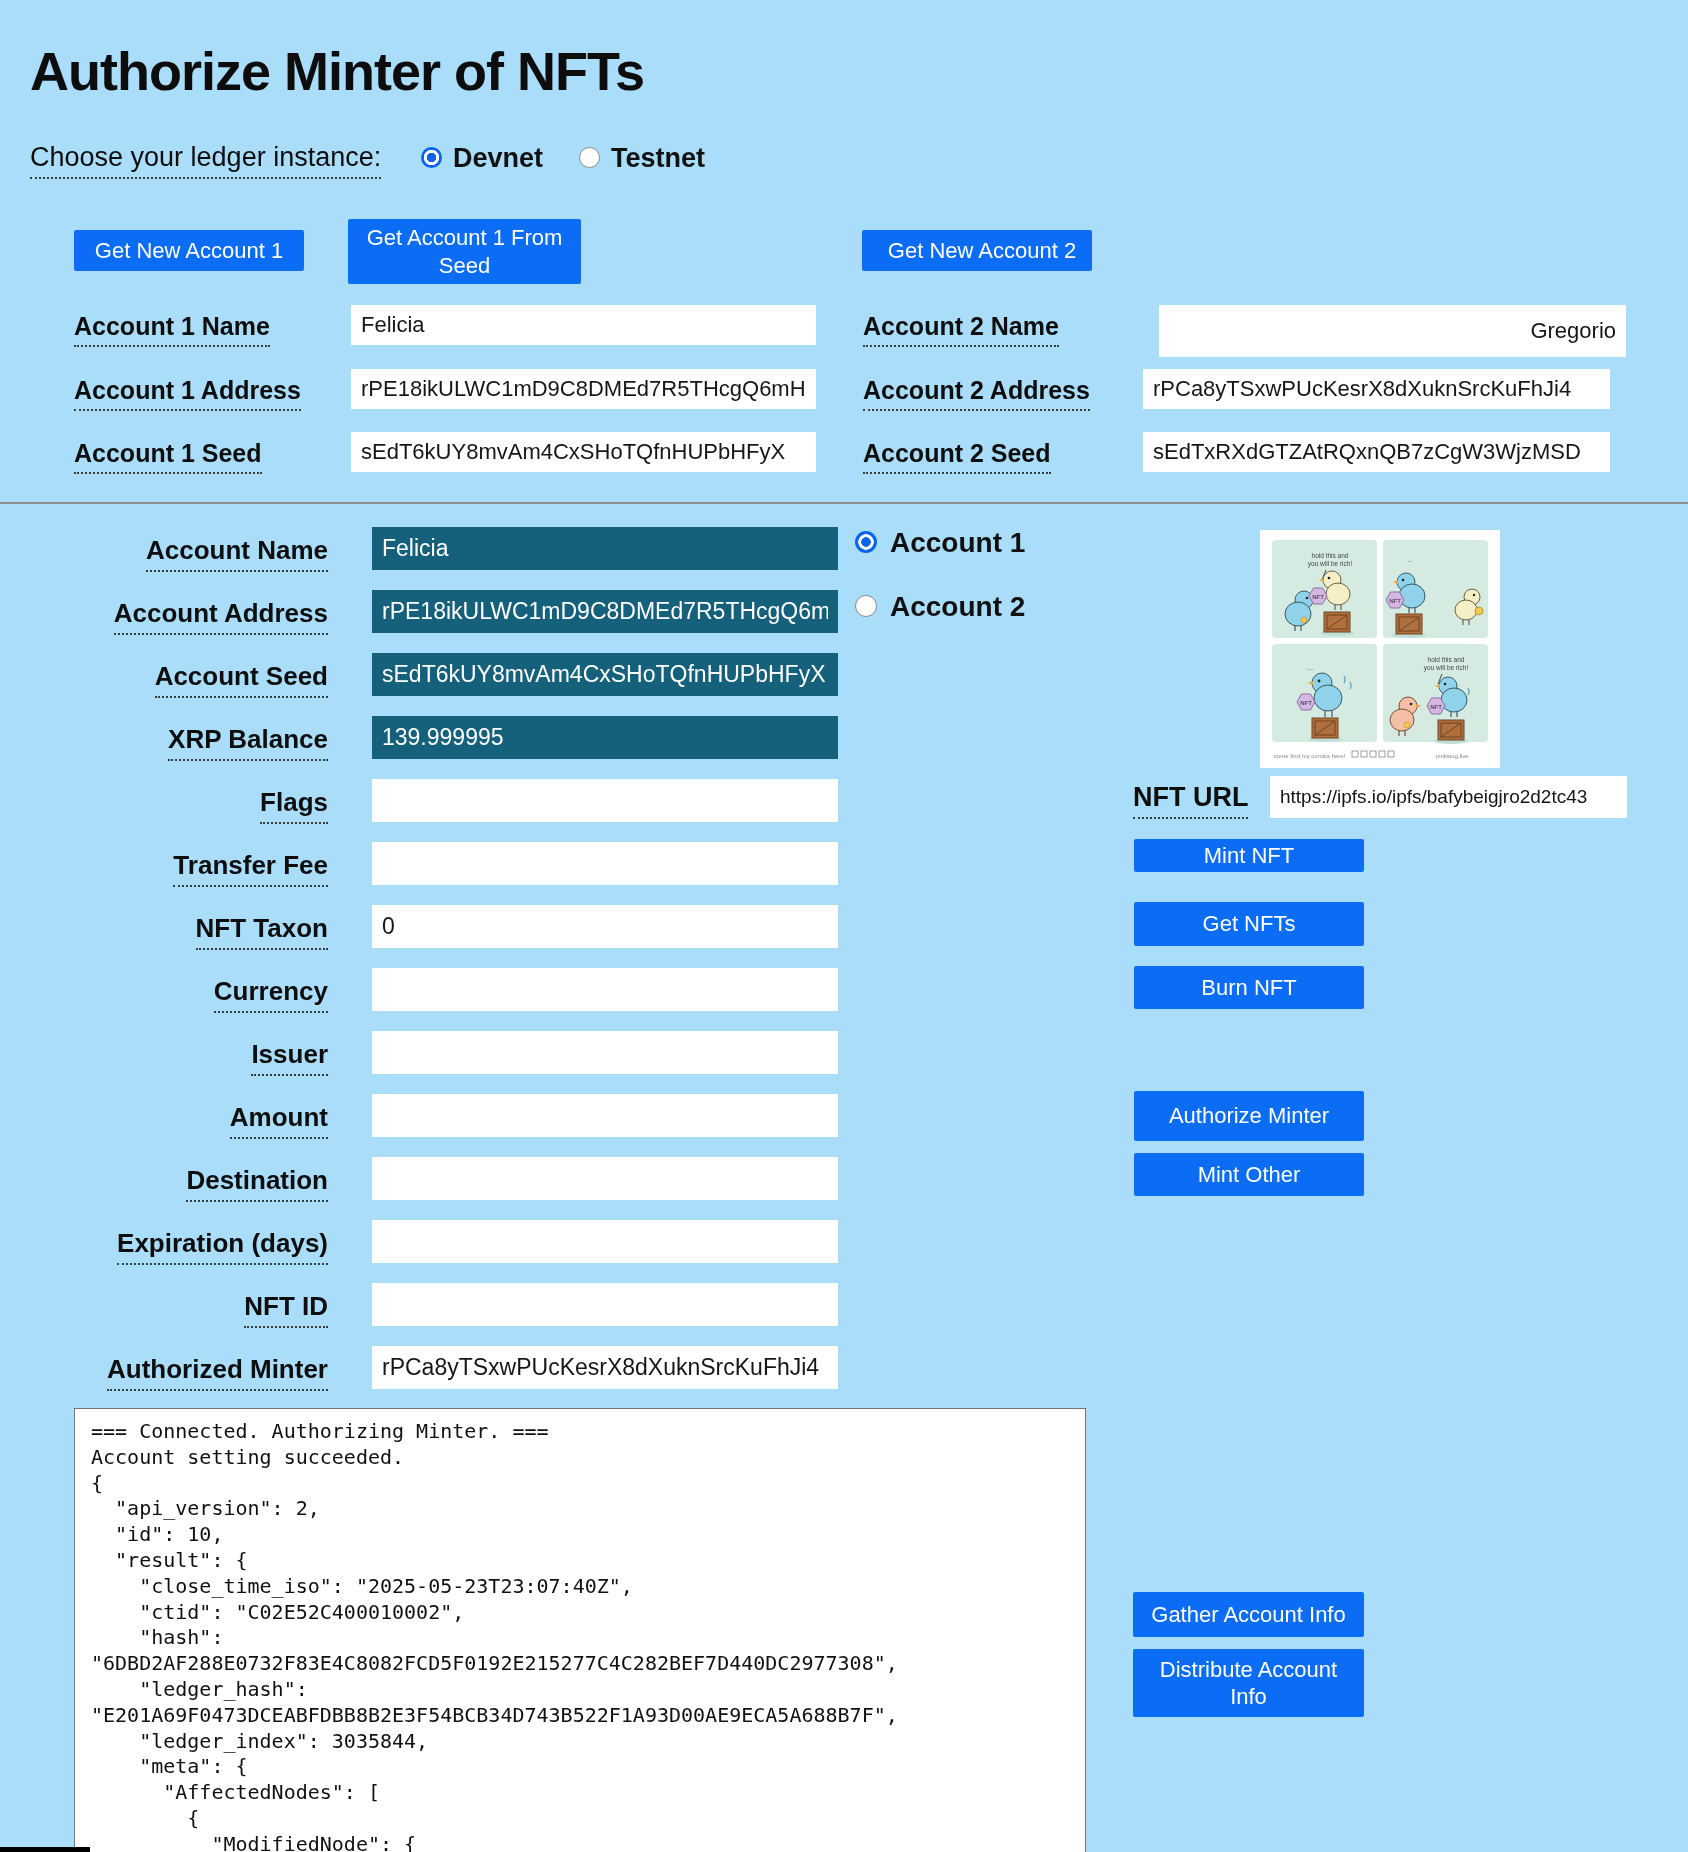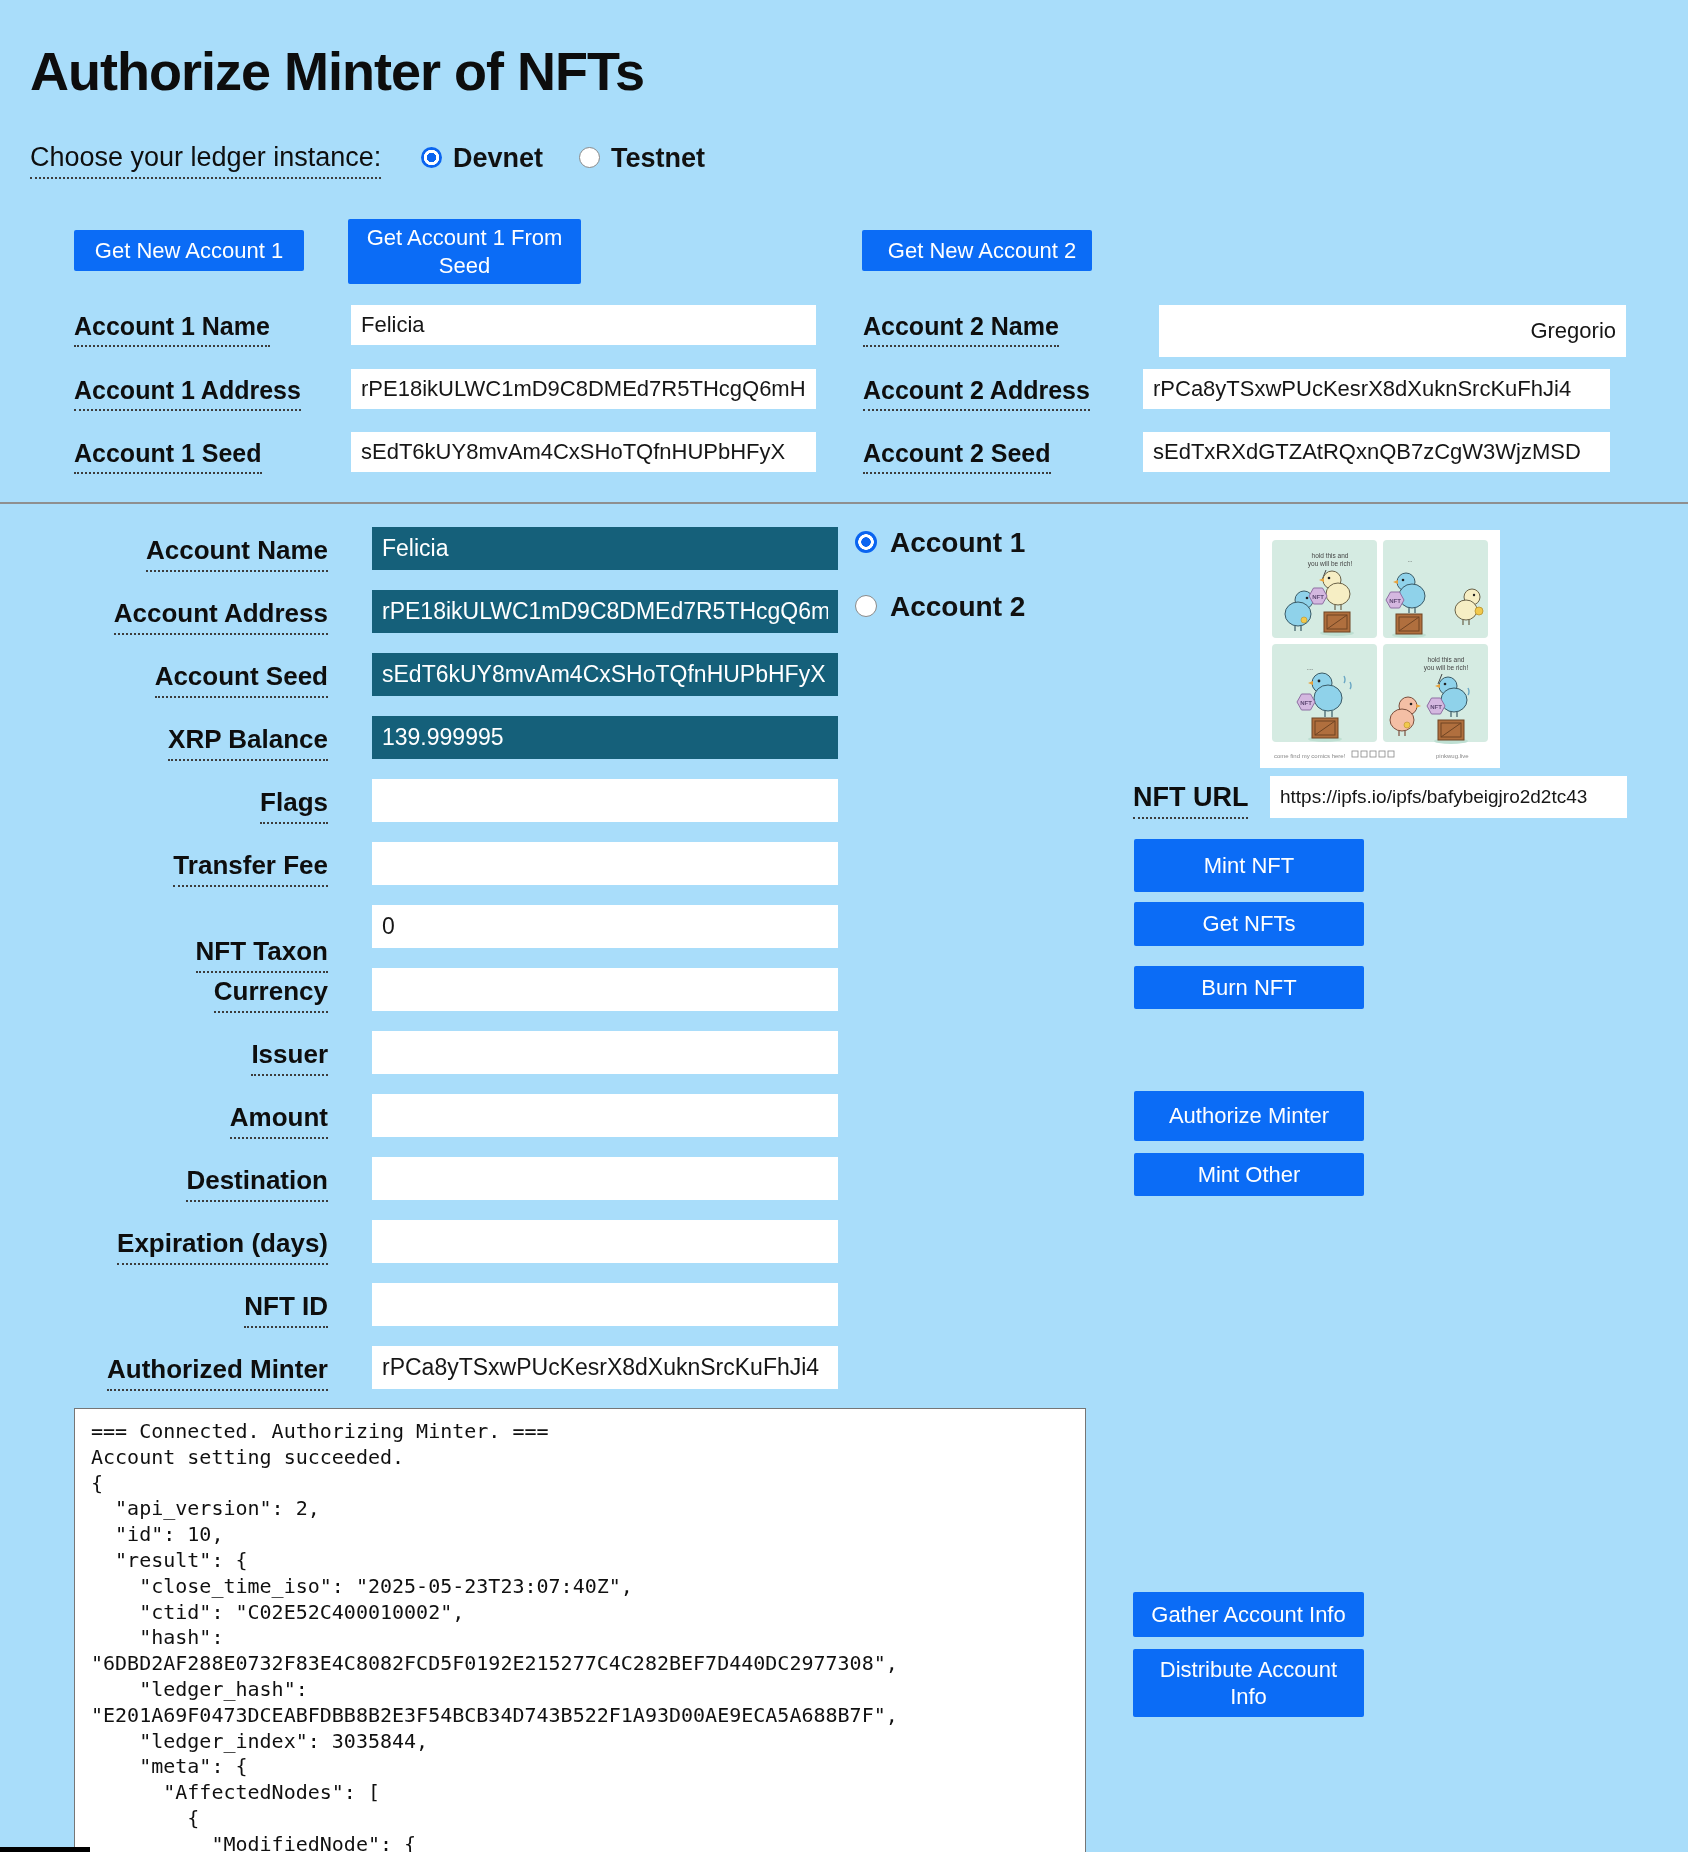--- a/index.html
+++ b/index.html
@@ -95,21 +95,21 @@
 
   <div class="mlabelwrap" style="left:40px;top:724px;width:288px;"><label class="ulabel mlabel">XRP Balance</label></div>
   <input class="fld t23 dark" style="left: 372px; top: 716px; width: 466px; height: 43px;" value="139.999995">
 
   <div class="mlabelwrap" style="left:40px;top:787px;width:288px;"><label class="ulabel mlabel">Flags</label></div>
   <input class="fld t23" style="left: 372px; top: 779px; width: 466px; height: 43px;" value="">
 
   <div class="mlabelwrap" style="left:40px;top:850px;width:288px;"><label class="ulabel mlabel">Transfer Fee</label></div>
   <input class="fld t23" style="left: 372px; top: 842px; width: 466px; height: 43px;" value="">
 
-  <div class="mlabelwrap" style="left:40px;top:936px;width:288px;"><label class="ulabel mlabel">NFT Taxon</label></div>
+  <div class="mlabelwrap" style="left:40px;top:913px;width:288px;"><label class="ulabel mlabel">NFT Taxon</label></div>
   <input class="fld t23" style="left: 372px; top: 905px; width: 466px; height: 43px;" value="0">
 
   <div class="mlabelwrap" style="left:40px;top:976px;width:288px;"><label class="ulabel mlabel">Currency</label></div>
   <input class="fld t23" style="left: 372px; top: 968px; width: 466px; height: 43px;" value="">
 
   <div class="mlabelwrap" style="left:40px;top:1039px;width:288px;"><label class="ulabel mlabel">Issuer</label></div>
   <input class="fld t23" style="left: 372px; top: 1031px; width: 466px; height: 43px;" value="">
 
   <div class="mlabelwrap" style="left:40px;top:1102px;width:288px;"><label class="ulabel mlabel">Amount</label></div>
   <input class="fld t23" style="left: 372px; top: 1094px; width: 466px; height: 43px;" value="">
@@ -275,21 +275,21 @@
       </g>
       <text x="176" y="228" font-size="6" fill="#888">pinkwug.live</text>
     </g>
   </svg>
 
   <div class="abs" style="left:1133px;top:782px;">
     <label class="ulabel" style="font-size:27px;font-weight:700;">NFT URL</label>
   </div>
   <input class="fld t19" style="left: 1270px; top: 776px; width: 357px; height: 42px;" value="https://ipfs.io/ipfs/bafybeigjro2d2tc43">
 
-  <button class="btn" style="left:1134px;top:839px;width:230px;height:53px;">Mint NFT</button>
+  <button class="btn" style="left:1134px;top:839px;width:230px;height:33px;">Mint NFT</button>
   <button class="btn" style="left:1134px;top:902px;width:230px;height:44px;">Get NFTs</button>
   <button class="btn" style="left:1134px;top:966px;width:230px;height:43px;">Burn NFT</button>
   <button class="btn" style="left:1134px;top:1091px;width:230px;height:50px;">Authorize Minter</button>
   <button class="btn" style="left:1134px;top:1153px;width:230px;height:43px;">Mint Other</button>
 
   <textarea class="results" spellcheck="false" style="">=== Connected. Authorizing Minter. ===
 Account setting succeeded.
 {
   "api_version": 2,
   "id": 10,

